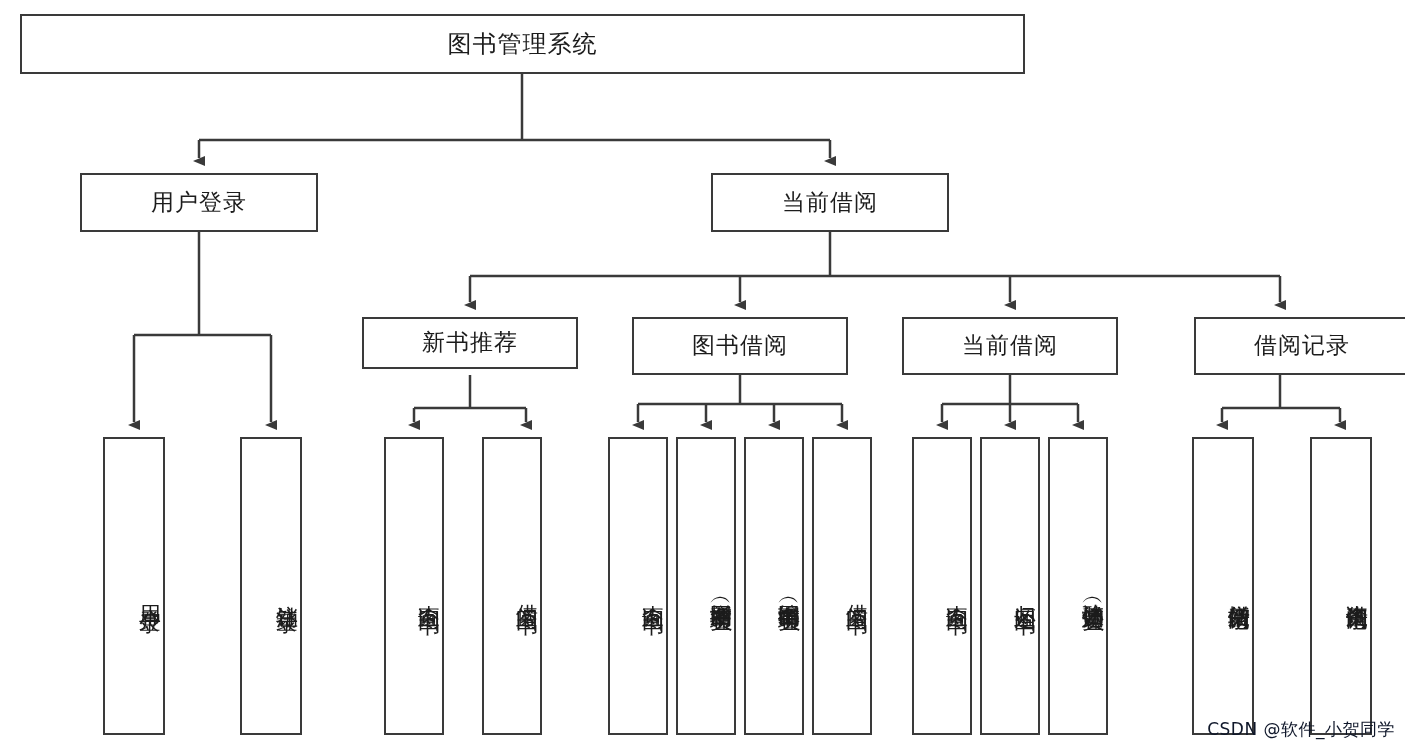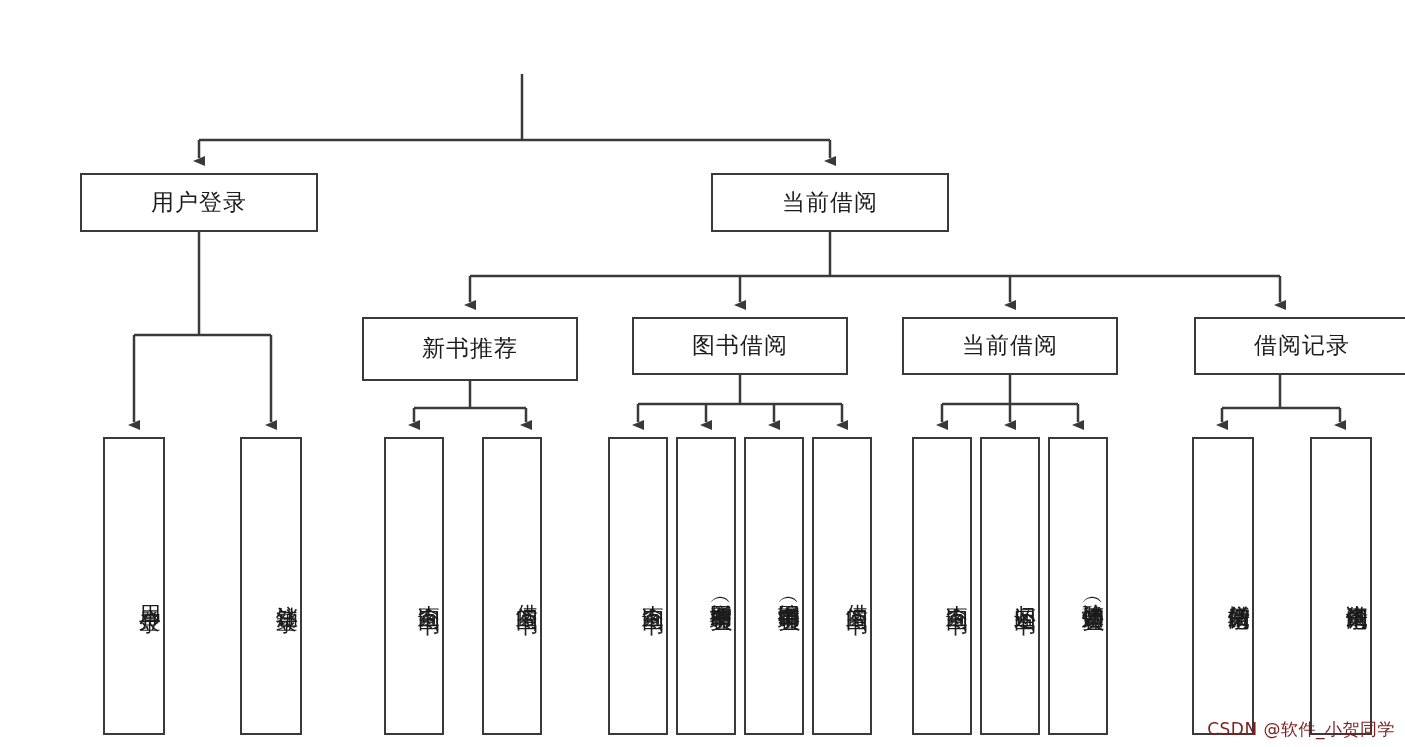--- a/index.html
+++ b/index.html
@@ -58,21 +58,21 @@
   }
   .node.leaf.tall-text {
     padding-top: 8px;
     letter-spacing: 1px;
   }
   .watermark {
     position: absolute;
     right: 10px;
     bottom: 6px;
     font-size: 17px;
-    color: #7f1d1d;
+    color: #0f172a;
     white-space: nowrap;
     letter-spacing: 0.5px;
   }
 </style>
 </head>
 <body>
 
 <div id="canvas">
 
   <svg class="wires" viewBox="0 0 1405 747">
@@ -118,25 +118,26 @@
       <path d="M1010,404 L1010,422" marker-end="url(#arrow)"></path>
       <path d="M1078,404 L1078,422" marker-end="url(#arrow)"></path>
 
       <path d="M1280,375 L1280,408"></path>
       <path d="M1222,408 L1340,408"></path>
       <path d="M1222,408 L1222,422" marker-end="url(#arrow)"></path>
       <path d="M1340,408 L1340,422" marker-end="url(#arrow)"></path>
     </g>
   </svg>
 
+  <div class="node horiz root" style="left:20px; top:14px; width:1005px; height:60px;">图书管理系统</div>
 
   <div class="node horiz" style="left:80px; top:173px; width:238px; height:59px;">用户登录</div>
   <div class="node horiz" style="left:711px; top:173px; width:238px; height:59px;">当前借阅</div>
 
-  <div class="node horiz" style="left:362px; top:317px; width:216px; height:64px;">新书推荐</div>
+  <div class="node horiz" style="left:362px; top:317px; width:216px; height:52px;">新书推荐</div>
   <div class="node horiz" style="left:902px; top:317px; width:216px; height:58px;">当前借阅</div>
   <div class="node horiz" style="left:632px; top:317px; width:216px; height:58px;">图书借阅</div>
   <div class="node horiz" style="left:1172px; top:317px; width:216px; height:58px;margin-left:22px;">借阅记录</div>
 
   <div class="node leaf" style="left:103px; top:437px; width:62px; height:298px;">用户登录</div>
   <div class="node leaf" style="left:240px; top:437px; width:62px; height:298px;">注销登录</div>
 
   <div class="node leaf" style="left:384px; top:437px; width:60px; height:298px;">查询图书</div>
   <div class="node leaf" style="left:482px; top:437px; width:60px; height:298px;">借阅图书</div>
 

